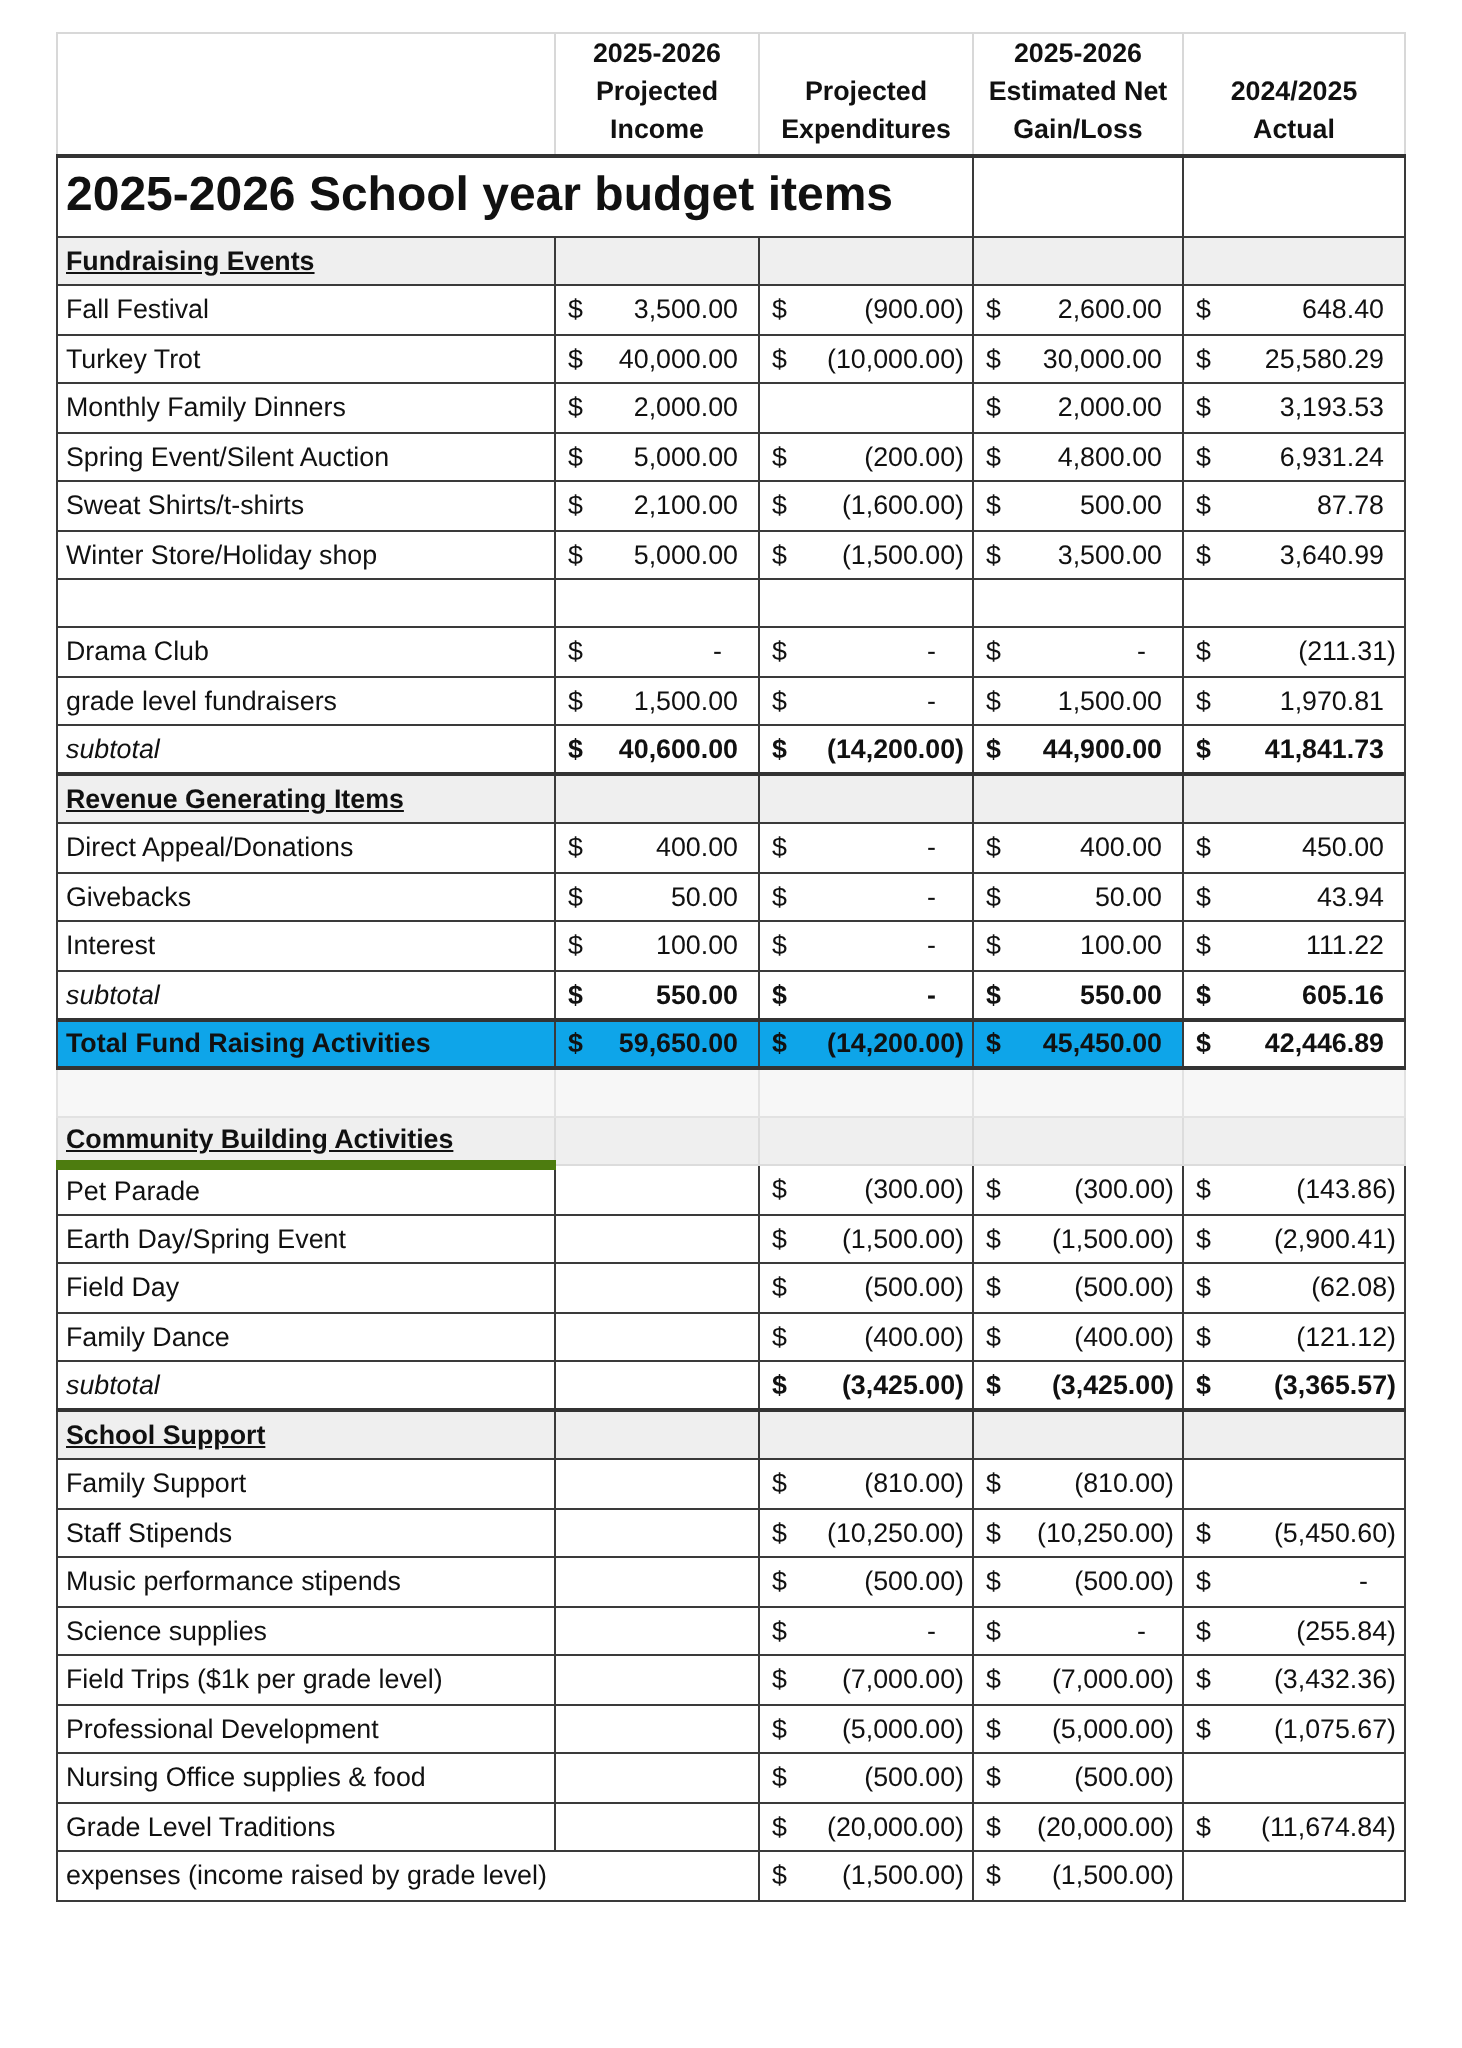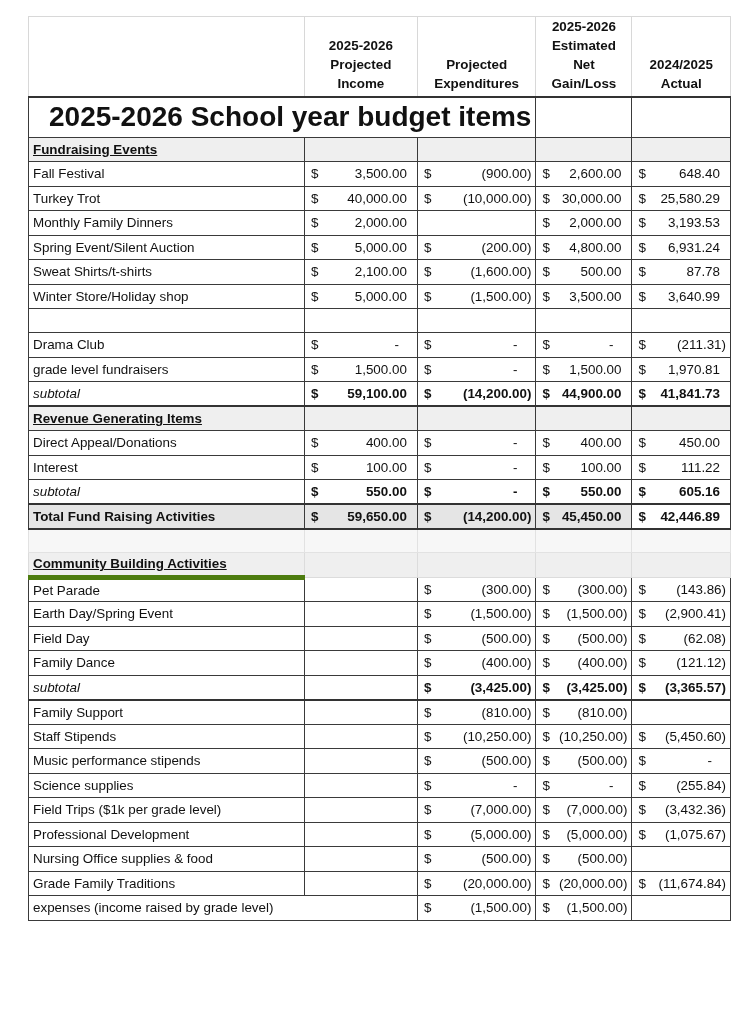--- a/index.html
+++ b/index.html
@@ -7,29 +7,29 @@
     #sheet { position: absolute; left: 28px; top: 16px; border-collapse: collapse; table-layout: fixed; font-size: 13.4px; }
     #sheet col.c0 { width: 249px; }
     #sheet col.c1 { width: 102px; }
     #sheet col.c2 { width: 107px; }
     #sheet col.c3 { width: 105px; }
     #sheet col.c4 { width: 111px; }
     #sheet td { border: 1px solid #3a3a3a; height: 24.5px; padding: 0 4px; white-space: nowrap; overflow: visible; box-sizing: border-box; }
     #sheet tr.hdr td { border: 1px solid #d8d8d8; height: 58px; text-align: center; font-weight: bold; font-size: 13.4px; line-height: 19px; vertical-align: bottom; padding-bottom: 3px; white-space: normal; }
     #sheet tr.hdr td.first { border-right: 1px solid #d8d8d8; }
     #sheet tr.title td { height: 40px; border-top: 2px solid #333; }
-    #sheet tr.title td.t { font-weight: bold; font-size: 28px; padding-left: 20px; }
+    #sheet tr.title td.t { font-weight: bold; font-size: 24px; padding-left: 4px; }
     #sheet tr.section td { background: #efefef; font-weight: bold; text-decoration: underline; }
     #sheet tr.section.cb td { border-color: #dcdcdc; }
     #sheet tr.section.cb td.lbl { border-bottom: 5px solid #4d7c0f; margin-left: 16px; }
     #sheet tr.blank td { height: 24px; }
     #sheet tr.gap td { border-color: #e2e2e2; height: 24px; background: #f7f7f7; }
     #sheet tr.subtotal td { font-weight: bold; border-bottom: 2px solid #333; }
     #sheet tr.subtotal td.lbl { font-weight: normal; font-style: italic; }
-    #sheet tr.total td { background: #e5e5e5; font-weight: bold; border-bottom: 2px solid #333; border-top: 2px solid #333; }
+    #sheet tr.total td { background: #0ea5e9; font-weight: bold; border-bottom: 2px solid #333; border-top: 2px solid #333; }
     #sheet tr.total td.c4cell { background: #ffffff; }
     .money { display: flex; justify-content: space-between; align-items: center; }
     .money .dollar { padding-left: 2px; }
     .money .amt { text-align: right; }
     .money .amt.pos { padding-right: 6px; }
     .money .amt.dash { padding-right: 14px; }
     .money .amt.neg { padding-right: 0; text-align: right; }
   </style>
 </head>
 <body>
@@ -292,21 +292,21 @@
             <span class="dollar">$</span>
             <span class="amt pos">1,970.81</span>
           </div>
         </td>
       </tr>
       <tr class="subtotal">
         <td class="lbl">subtotal</td>
         <td>
           <div class="money">
             <span class="dollar">$</span>
-            <span class="amt pos">59,100.00</span>
+            <span class="amt pos">40,600.00</span>
           </div>
         </td>
         <td>
           <div class="money">
             <span class="dollar">$</span>
             <span class="amt neg">(14,200.00)</span>
           </div>
         </td>
         <td>
           <div class="money">
@@ -349,20 +349,47 @@
           </div>
         </td>
         <td>
           <div class="money">
             <span class="dollar">$</span>
             <span class="amt pos">450.00</span>
           </div>
         </td>
       </tr>
       <tr>
+        <td class="lbl">Givebacks</td>
+        <td>
+          <div class="money">
+            <span class="dollar">$</span>
+            <span class="amt pos">50.00</span>
+          </div>
+        </td>
+        <td>
+          <div class="money">
+            <span class="dollar">$</span>
+            <span class="amt dash">-</span>
+          </div>
+        </td>
+        <td>
+          <div class="money">
+            <span class="dollar">$</span>
+            <span class="amt pos">50.00</span>
+          </div>
+        </td>
+        <td>
+          <div class="money">
+            <span class="dollar">$</span>
+            <span class="amt pos">43.94</span>
+          </div>
+        </td>
+      </tr>
+      <tr>
         <td class="lbl">Interest</td>
         <td>
           <div class="money">
             <span class="dollar">$</span>
             <span class="amt pos">100.00</span>
           </div>
         </td>
         <td>
           <div class="money">
             <span class="dollar">$</span>
@@ -553,20 +580,27 @@
             <span class="amt neg">(3,425.00)</span>
           </div>
         </td>
         <td>
           <div class="money">
             <span class="dollar">$</span>
             <span class="amt neg">(3,365.57)</span>
           </div>
         </td>
       </tr>
+      <tr class="section">
+        <td class="lbl">School Support</td>
+        <td></td>
+        <td></td>
+        <td></td>
+        <td></td>
+      </tr>
       <tr>
         <td class="lbl">Family Support</td>
         <td></td>
         <td>
           <div class="money">
             <span class="dollar">$</span>
             <span class="amt neg">(810.00)</span>
           </div>
         </td>
         <td>
@@ -698,21 +732,21 @@
         </td>
         <td>
           <div class="money">
             <span class="dollar">$</span>
             <span class="amt neg">(500.00)</span>
           </div>
         </td>
         <td></td>
       </tr>
       <tr>
-        <td class="lbl">Grade Family Traditions</td>
+        <td class="lbl">Grade Level Traditions</td>
         <td></td>
         <td>
           <div class="money">
             <span class="dollar">$</span>
             <span class="amt neg">(20,000.00)</span>
           </div>
         </td>
         <td>
           <div class="money">
             <span class="dollar">$</span>

